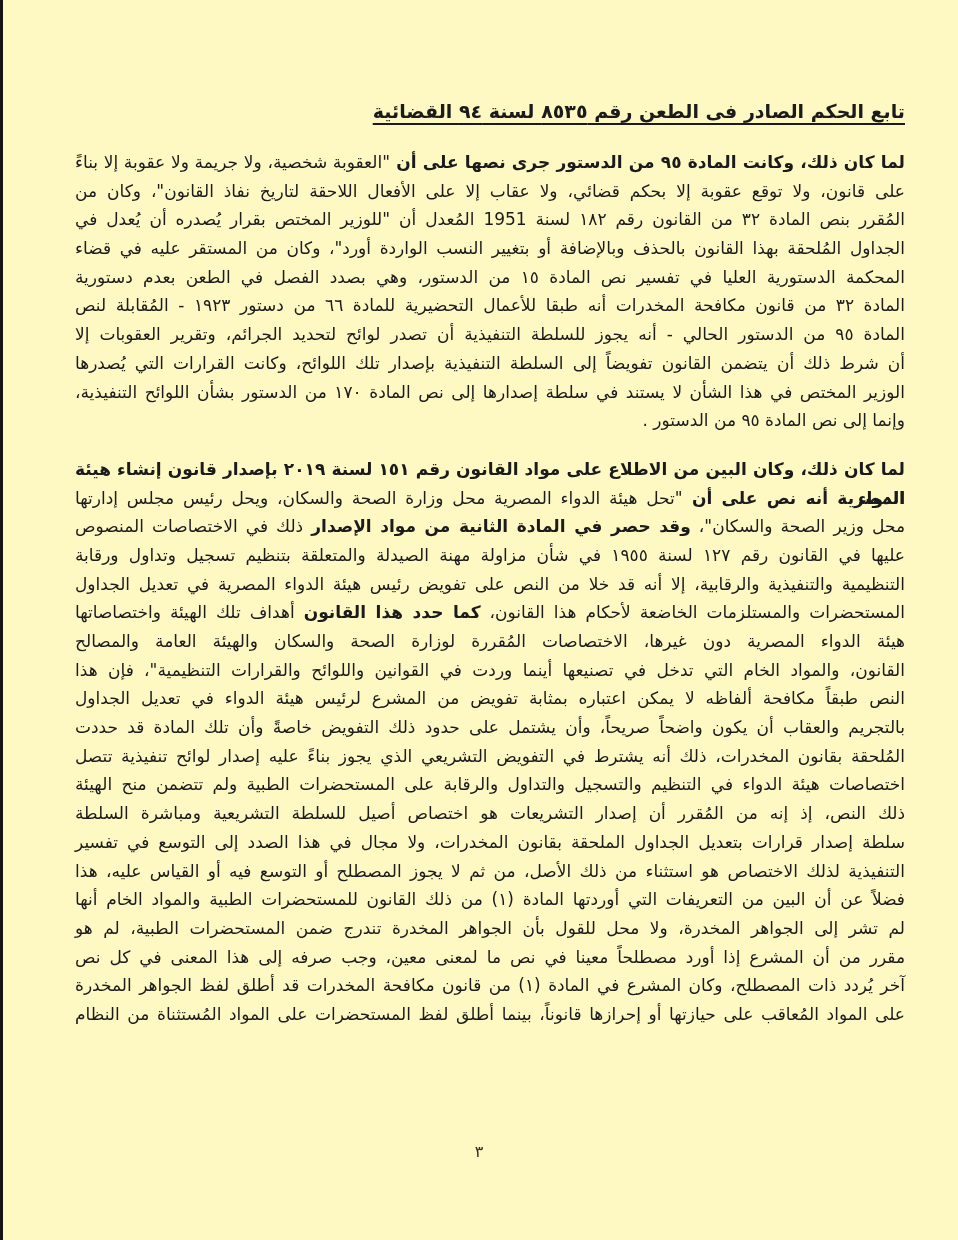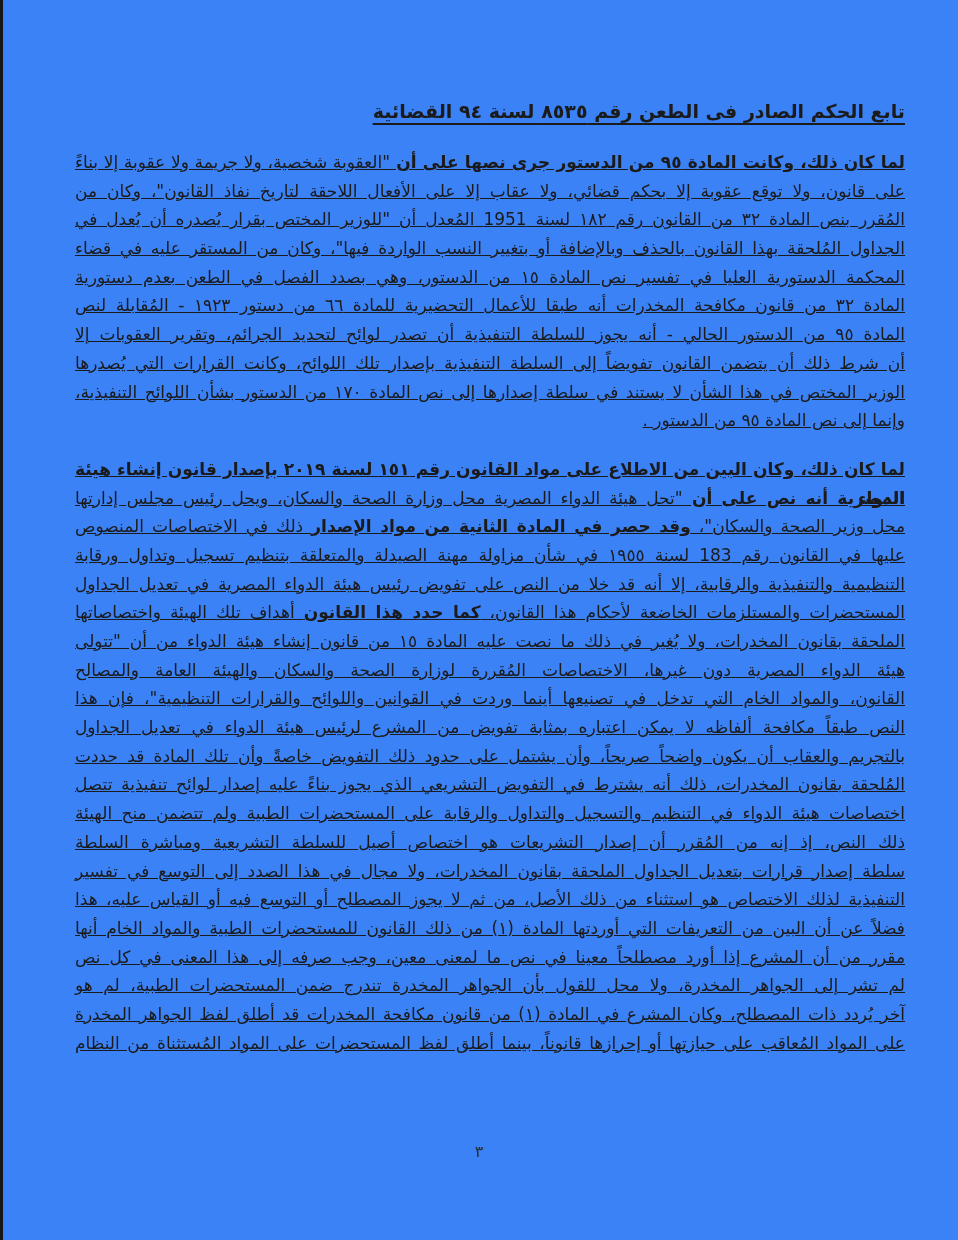--- a/index.html
+++ b/index.html
@@ -4,21 +4,21 @@
 <style>
   html, body {
     margin: 0;
     padding: 0;
     background: #ffffff;
   }
   .page {
     position: relative;
     width: 958px;
     height: 1240px;
-    background: #3b82f6;
+    background: #fef9c3;
     overflow: hidden;
     direction: rtl;
     color: #1b1b1b;
     font-family: "DejaVu Sans", sans-serif;
   }
   .edge-strip {
     position: absolute;
     left: 0;
     top: 0;
     width: 3px;
@@ -45,21 +45,20 @@
     font-size: 17px;
     line-height: 28.7px;
   }
   .paragraph { margin: 0; }
   .paragraph + .paragraph { margin-top: 20px; }
   .line {
     height: 28.7px;
     text-align: justify;
     text-align-last: justify;
     white-space: normal;
-    text-decoration: underline;
   }
   .line.short {
     text-align-last: right;
   }
   .b { font-weight: bold; }
   .page-number {
     position: absolute;
     top: 1142px;
     left: 0;
     right: 0;
@@ -72,46 +71,45 @@
 <body>
 
 <div class="page">
   <div class="edge-strip"></div>
   <h1 class="doc-title">تابع الحكم الصادر فى الطعن رقم ٨٥٣٥ لسنة ٩٤ القضائية</h1>
   <div class="doc-body">
       <div class="paragraph">
         <div class="line"><span class="b">لما كان ذلك، وكانت المادة ٩٥ من الدستور جرى نصها على أن </span><span>"العقوبة شخصية، ولا جريمة ولا عقوبة إلا بناءً</span></div>
         <div class="line"><span>على قانون، ولا توقع عقوبة إلا بحكم قضائي، ولا عقاب إلا على الأفعال اللاحقة لتاريخ نفاذ القانون"، وكان من</span></div>
         <div class="line"><span>المُقرر بنص المادة ٣٢ من القانون رقم ١٨٢ لسنة 1951 المُعدل أن "للوزير المختص بقرار يُصدره أن يُعدل في</span></div>
-        <div class="line"><span>الجداول المُلحقة بهذا القانون بالحذف وبالإضافة أو بتغيير النسب الواردة فيها"، وكان من المستقر عليه في قضاء</span></div>
+        <div class="line"><span>الجداول المُلحقة بهذا القانون بالحذف وبالإضافة أو بتغيير النسب الواردة أورد"، وكان من المستقر عليه في قضاء</span></div>
         <div class="line"><span>المحكمة الدستورية العليا في تفسير نص المادة ١٥ من الدستور، وهي بصدد الفصل في الطعن بعدم دستورية</span></div>
         <div class="line"><span>المادة ٣٢ من قانون مكافحة المخدرات أنه طبقا للأعمال التحضيرية للمادة ٦٦ من دستور ١٩٢٣ - المُقابلة لنص</span></div>
         <div class="line"><span>المادة ٩٥ من الدستور الحالي - أنه يجوز للسلطة التنفيذية أن تصدر لوائح لتحديد الجرائم، وتقرير العقوبات إلا</span></div>
         <div class="line"><span>أن شرط ذلك أن يتضمن القانون تفويضاً إلى السلطة التنفيذية بإصدار تلك اللوائح، وكانت القرارات التي يُصدرها</span></div>
         <div class="line"><span>الوزير المختص في هذا الشأن لا يستند في سلطة إصدارها إلى نص المادة ١٧٠ من الدستور بشأن اللوائح التنفيذية،</span></div>
         <div class="line short"><span>وإنما إلى نص المادة ٩٥ من الدستور .</span></div>
       </div>
       <div class="paragraph">
         <div class="line"><span class="b">لما كان ذلك، وكان البين من الاطلاع على مواد القانون رقم ١٥١ لسنة ٢٠١٩ بإصدار قانون إنشاء هيئة الدواء</span></div>
         <div class="line"><span class="b">المصرية أنه نص على أن </span><span>"تحل هيئة الدواء المصرية محل وزارة الصحة والسكان، ويحل رئيس مجلس إدارتها</span></div>
         <div class="line"><span>محل وزير الصحة والسكان"، </span><span class="b">وقد حصر في المادة الثانية من مواد الإصدار</span><span> ذلك في الاختصاصات المنصوص</span></div>
-        <div class="line"><span>عليها في القانون رقم 183 لسنة ١٩٥٥ في شأن مزاولة مهنة الصيدلة والمتعلقة بتنظيم تسجيل وتداول ورقابة</span></div>
+        <div class="line"><span>عليها في القانون رقم ١٢٧ لسنة ١٩٥٥ في شأن مزاولة مهنة الصيدلة والمتعلقة بتنظيم تسجيل وتداول ورقابة</span></div>
         <div class="line"><span>التنظيمية والتنفيذية والرقابية، إلا أنه قد خلا من النص على تفويض رئيس هيئة الدواء المصرية في تعديل الجداول</span></div>
         <div class="line"><span>المستحضرات والمستلزمات الخاضعة لأحكام هذا القانون، </span><span class="b">كما حدد هذا القانون</span><span> أهداف تلك الهيئة واختصاصاتها</span></div>
-        <div class="line"><span>الملحقة بقانون المخدرات، ولا يُغير في ذلك ما نصت عليه المادة ١٥ من قانون إنشاء هيئة الدواء من أن "تتولى</span></div>
         <div class="line"><span>هيئة الدواء المصرية دون غيرها، الاختصاصات المُقررة لوزارة الصحة والسكان والهيئة العامة والمصالح</span></div>
         <div class="line"><span>القانون، والمواد الخام التي تدخل في تصنيعها أينما وردت في القوانين واللوائح والقرارات التنظيمية"، فإن هذا</span></div>
         <div class="line"><span>النص طبقاً مكافحة ألفاظه لا يمكن اعتباره بمثابة تفويض من المشرع لرئيس هيئة الدواء في تعديل الجداول</span></div>
         <div class="line"><span>بالتجريم والعقاب أن يكون واضحاً صريحاً، وأن يشتمل على حدود ذلك التفويض خاصةً وأن تلك المادة قد حددت</span></div>
         <div class="line"><span>المُلحقة بقانون المخدرات، ذلك أنه يشترط في التفويض التشريعي الذي يجوز بناءً عليه إصدار لوائح تنفيذية تتصل</span></div>
         <div class="line"><span>اختصاصات هيئة الدواء في التنظيم والتسجيل والتداول والرقابة على المستحضرات الطبية ولم تتضمن منح الهيئة</span></div>
         <div class="line"><span>ذلك النص، إذ إنه من المُقرر أن إصدار التشريعات هو اختصاص أصيل للسلطة التشريعية ومباشرة السلطة</span></div>
         <div class="line"><span>سلطة إصدار قرارات بتعديل الجداول الملحقة بقانون المخدرات، ولا مجال في هذا الصدد إلى التوسع في تفسير</span></div>
         <div class="line"><span>التنفيذية لذلك الاختصاص هو استثناء من ذلك الأصل، من ثم لا يجوز المصطلح أو التوسع فيه أو القياس عليه، هذا</span></div>
         <div class="line"><span>فضلاً عن أن البين من التعريفات التي أوردتها المادة (١) من ذلك القانون للمستحضرات الطبية والمواد الخام أنها</span></div>
+        <div class="line"><span>لم تشر إلى الجواهر المخدرة، ولا محل للقول بأن الجواهر المخدرة تندرج ضمن المستحضرات الطبية، لم هو</span></div>
         <div class="line"><span>مقرر من أن المشرع إذا أورد مصطلحاً معينا في نص ما لمعنى معين، وجب صرفه إلى هذا المعنى في كل نص</span></div>
-        <div class="line"><span>لم تشر إلى الجواهر المخدرة، ولا محل للقول بأن الجواهر المخدرة تندرج ضمن المستحضرات الطبية، لم هو</span></div>
         <div class="line"><span>آخر يُردد ذات المصطلح، وكان المشرع في المادة (١) من قانون مكافحة المخدرات قد أطلق لفظ الجواهر المخدرة</span></div>
         <div class="line"><span>على المواد المُعاقب على حيازتها أو إحرازها قانوناً، بينما أطلق لفظ المستحضرات على المواد المُستثناة من النظام</span></div>
       </div>
     </div>
   <div class="page-number">٣</div>
 </div>
 
 </body></html>

